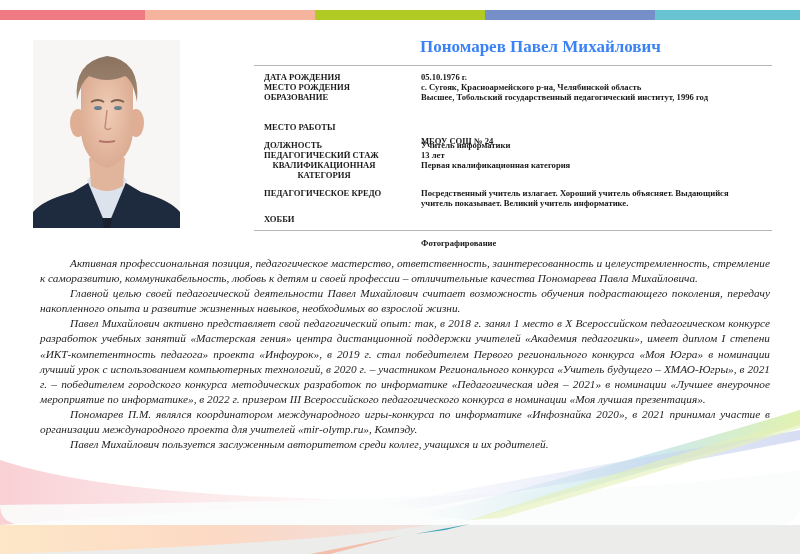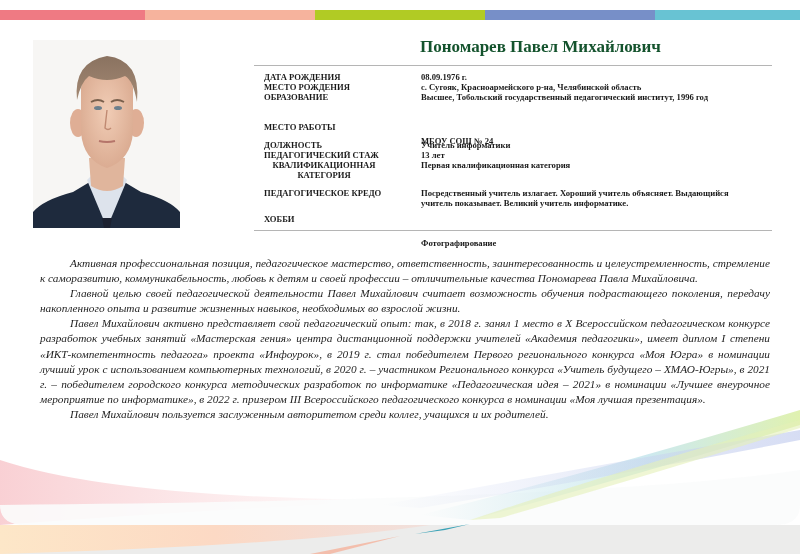--- a/index.html
+++ b/index.html
@@ -45,21 +45,21 @@
       background: #f7f5f3;
       z-index: 1;
     }
 
     .name-title {
       position: absolute;
       left: 420px;
       top: 37px;
       font-size: 17px;
       font-weight: bold;
-      color: #14532d;
+      color: #3b82f6;
       z-index: 1;
       white-space: nowrap;
     }
 
     .info-table {
       position: absolute;
       left: 254px;
       top: 65px;
       width: 518px;
       z-index: 1;
@@ -196,21 +196,21 @@
   </svg>
 </div>
 
 <div class="name-title">Пономарев Павел Михайлович</div>
 
 <div class="info-table">
   <div class="rule" style="position:absolute;left:0;top:0;width:518px;"></div>
 
   <div class="info-row" style="top:7px;">
     <div class="lbl">ДАТА РОЖДЕНИЯ</div>
-    <div class="val">08.09.1976 г.</div>
+    <div class="val">05.10.1976 г.</div>
   </div>
   <div class="info-row" style="top:17px;">
     <div class="lbl">МЕСТО РОЖДЕНИЯ</div>
     <div class="val">с. Сугояк, Красноармейского р-на, Челябинской область</div>
   </div>
   <div class="info-row" style="top:27px;">
     <div class="lbl">ОБРАЗОВАНИЕ</div>
     <div class="val">Высшее, Тобольский  государственный педагогический институт,  1996 год</div>
   </div>
   <div class="info-row" style="top:57px;">
@@ -238,14 +238,15 @@
     <div class="val" style="top:24px;">Фотографирование</div>
   </div>
 
   <div class="rule" style="position:absolute;left:0;top:165px;width:518px;"></div>
 </div>
 
 <div class="bio">
   <p>Активная профессиональная позиция, педагогическое мастерство, ответственность, заинтересованность и целеустремленность, стремление к саморазвитию, коммуникабельность, любовь к детям и своей профессии  –  отличительные качества Пономарева Павла Михайловича.</p>
   <p>Главной целью своей педагогической деятельности Павел Михайлович считает возможность обучения подрастающего поколения, передачу накопленного опыта и развитие жизненных навыков, необходимых во взрослой жизни.</p>
   <p>Павел Михайлович активно представляет свой педагогический опыт: так, в 2018 г. занял 1 место в  X Всероссийском педагогическом конкурсе разработок учебных занятий «Мастерская гения» центра дистанционной поддержки учителей «Академия педагогики», имеет диплом I степени «ИКТ-компетентность педагога» проекта «Инфоурок», в 2019 г. стал победителем Первого регионального конкурса «Моя Югра» в номинации лучший урок с использованием компьютерных технологий, в 2020 г. – участником Регионального конкурса «Учитель будущего – ХМАО-Югры», в 2021 г. –  победителем городского конкурса методических разработок по информатике «Педагогическая идея – 2021» в  номинации «Лучшее внеурочное мероприятие по информатике», в 2022 г.  призером III Всероссийского педагогического конкурса в номинации «Моя лучшая презентация».</p>
+  <p>Пономарев П.М. являлся координатором международного игры-конкурса по информатике «Инфознайка 2020», в 2021   принимал участие в организации международного проекта для учителей «mir-olymp.ru», Компэду.</p>
   <p>Павел Михайлович пользуется заслуженным авторитетом среди коллег, учащихся и их родителей.</p>
 </div>
 
 </body></html>

